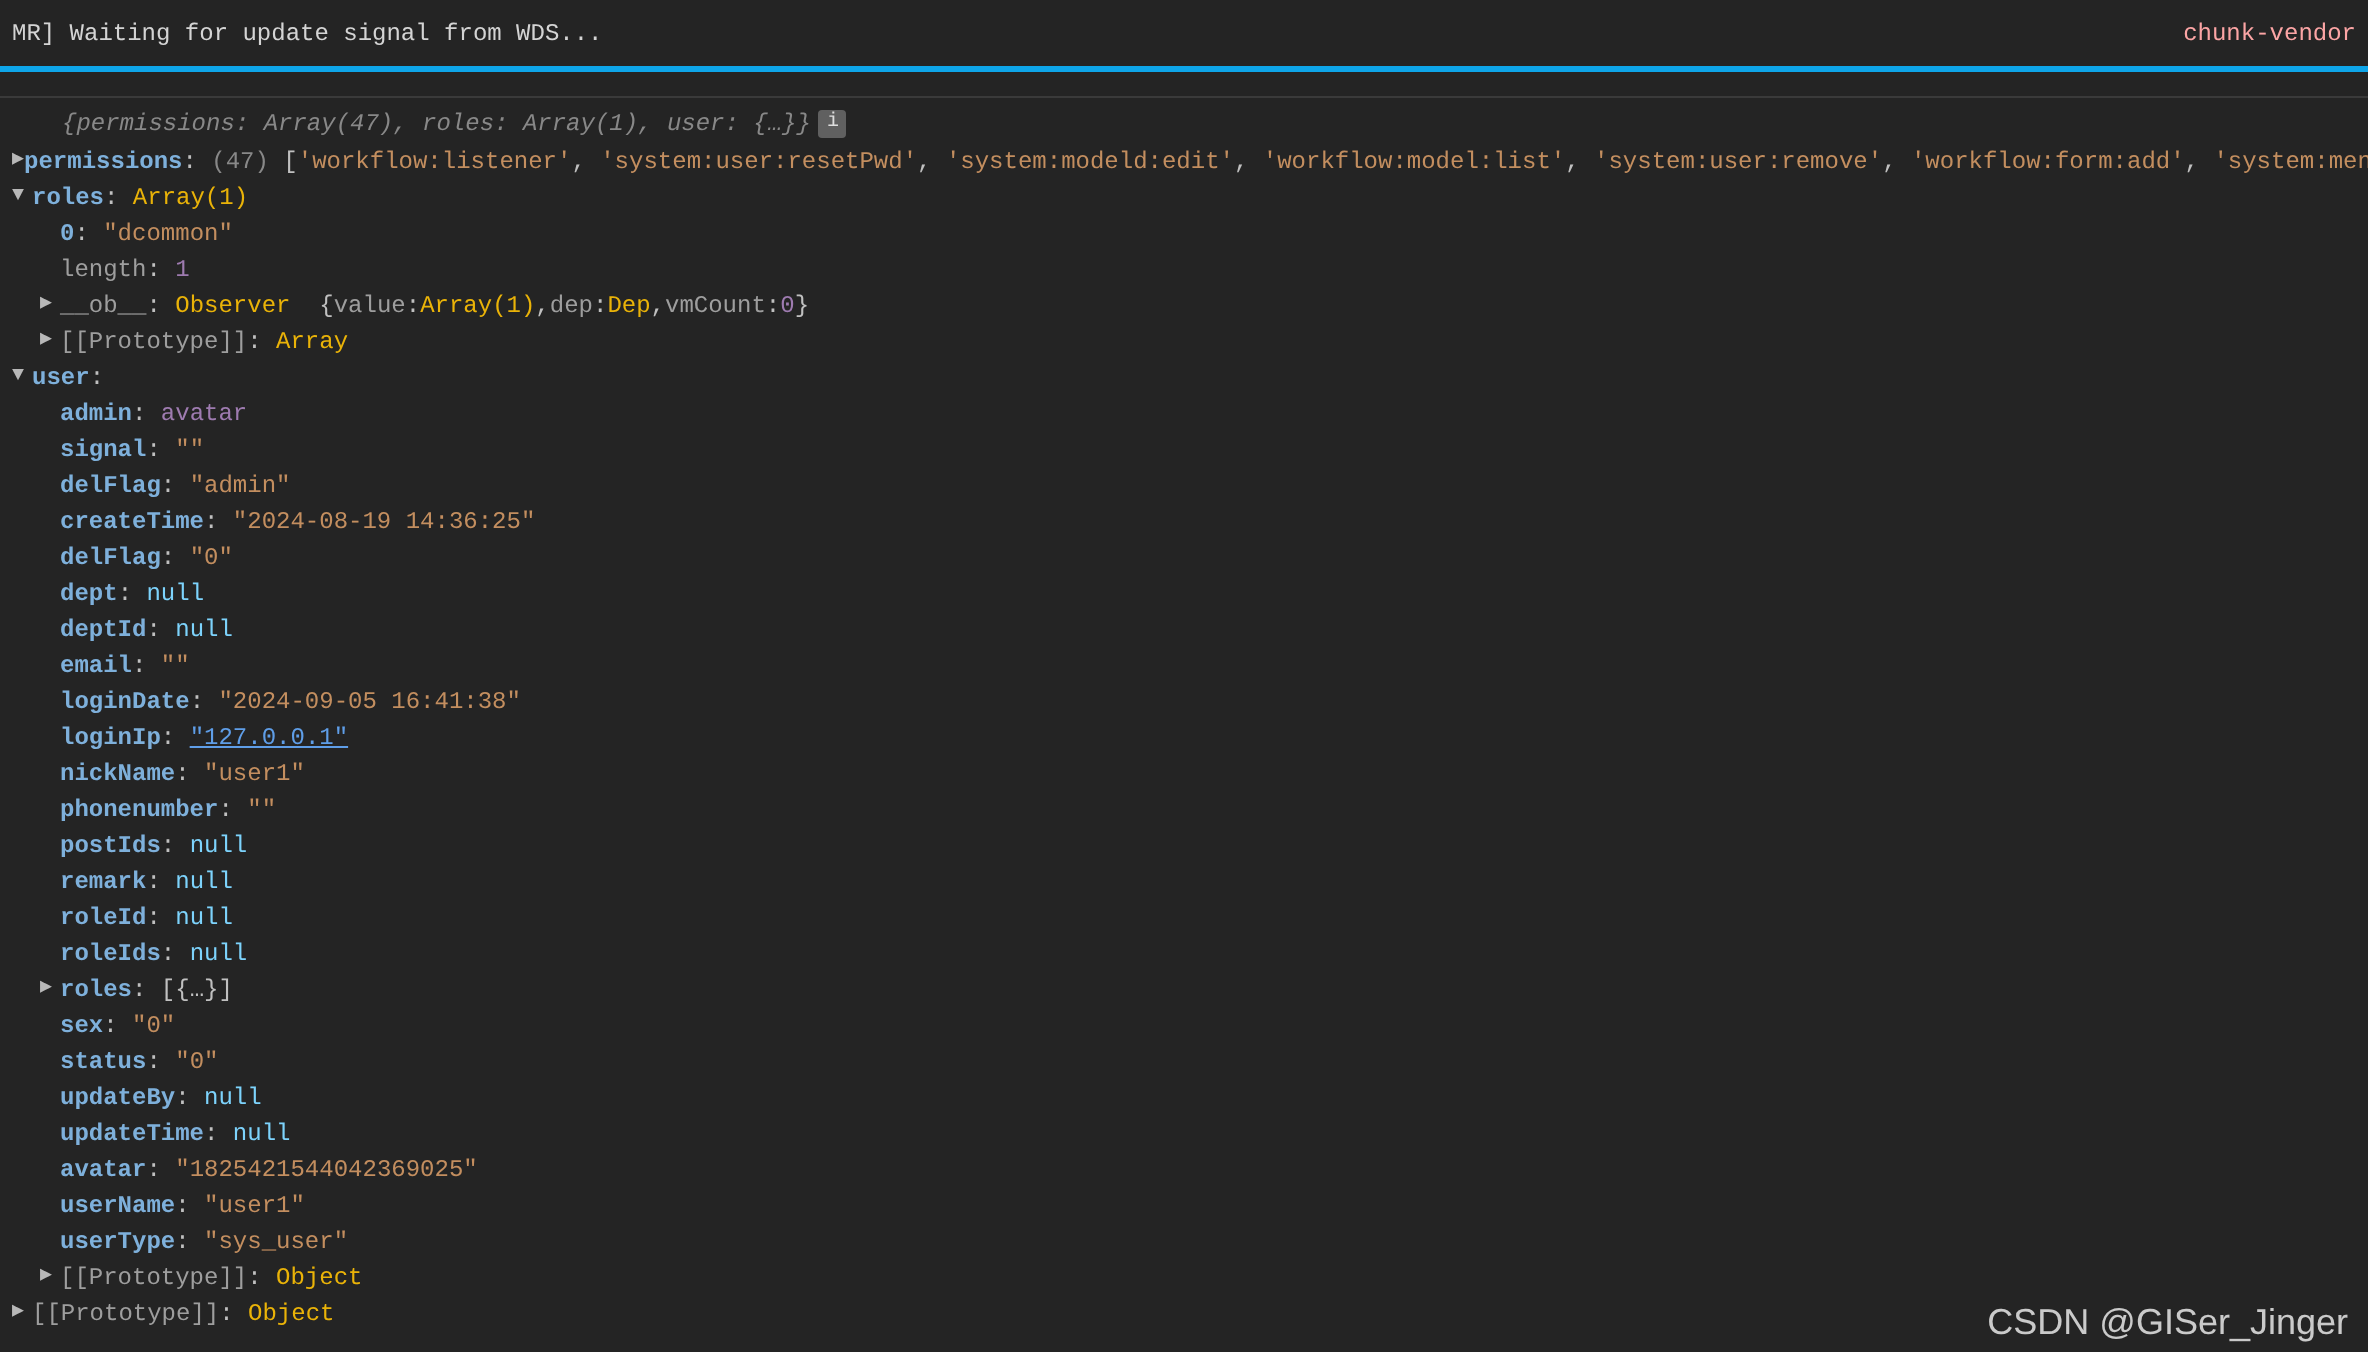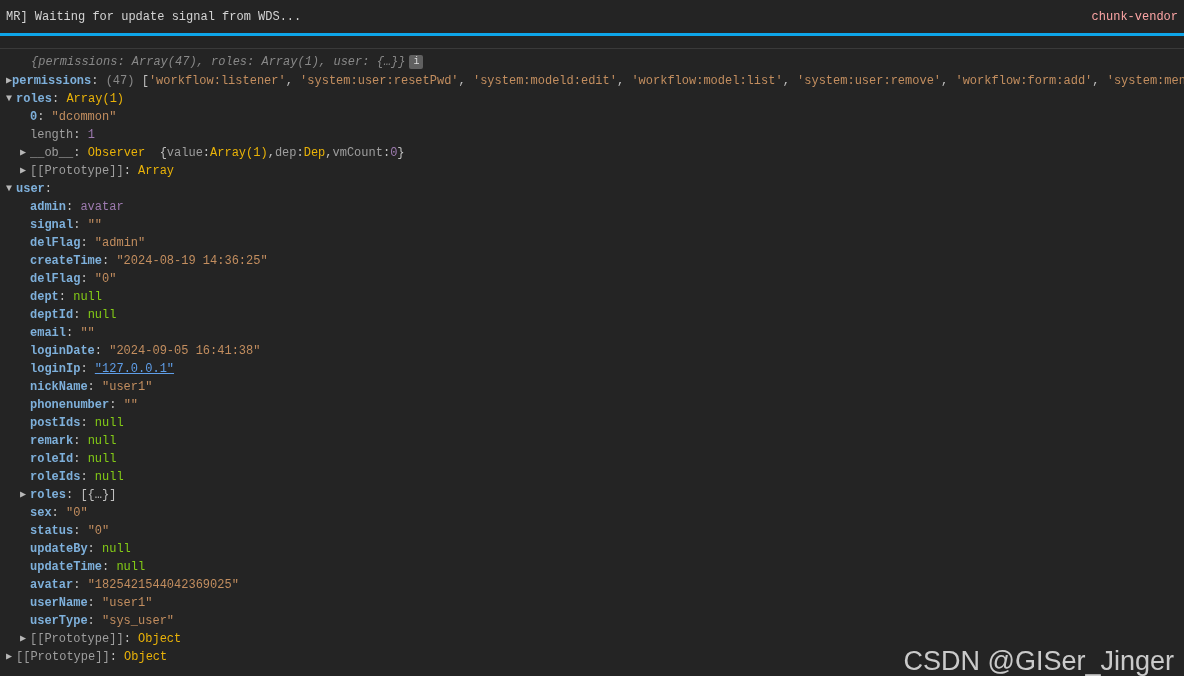--- a/index.html
+++ b/index.html
@@ -65,33 +65,33 @@
     .arrow.down::before { content: "▼"; }
     .arrow.right::before { content: "▶"; }
     .arrow.none { visibility: hidden; }
     .arrow.none::before { content: "▶"; }
     .key { color: #7eb0db; font-weight: bold; }
     .key-muted { color: #9e9e9e; }
     .colon { color: #c0c0c0; }
     .str { color: #c38e5f; }
     .num { color: #9e7bb0; }
     .bool { color: #9e7bb0; }
-    .null { color: #84cc16; }
+    .null { color: #7dd3fc; }
     .obj { color: #c0c0c0; }
     .type { color: #eab308; }
     .array-count { color: #888; }
     .link-str { color: #5f9ee8; text-decoration: underline; cursor: pointer; }
     .preview { color: #888; font-style: italic; margin-left: 25px; }
     .watermark {
       position: absolute;
       bottom: 6px;
       right: 10px;
       color: #e8e8e8;
       font-family: Arial, sans-serif;
-      font-size: 27px;
+      font-size: 18px;
       opacity: 0.85;
       pointer-events: none;
     }
   </style>
 </head>
 <body>
 
 <div class="top-bar">
   <span>MR] Waiting for update signal from WDS...</span>
   <span class="top-right">chunk-vendor</span>

